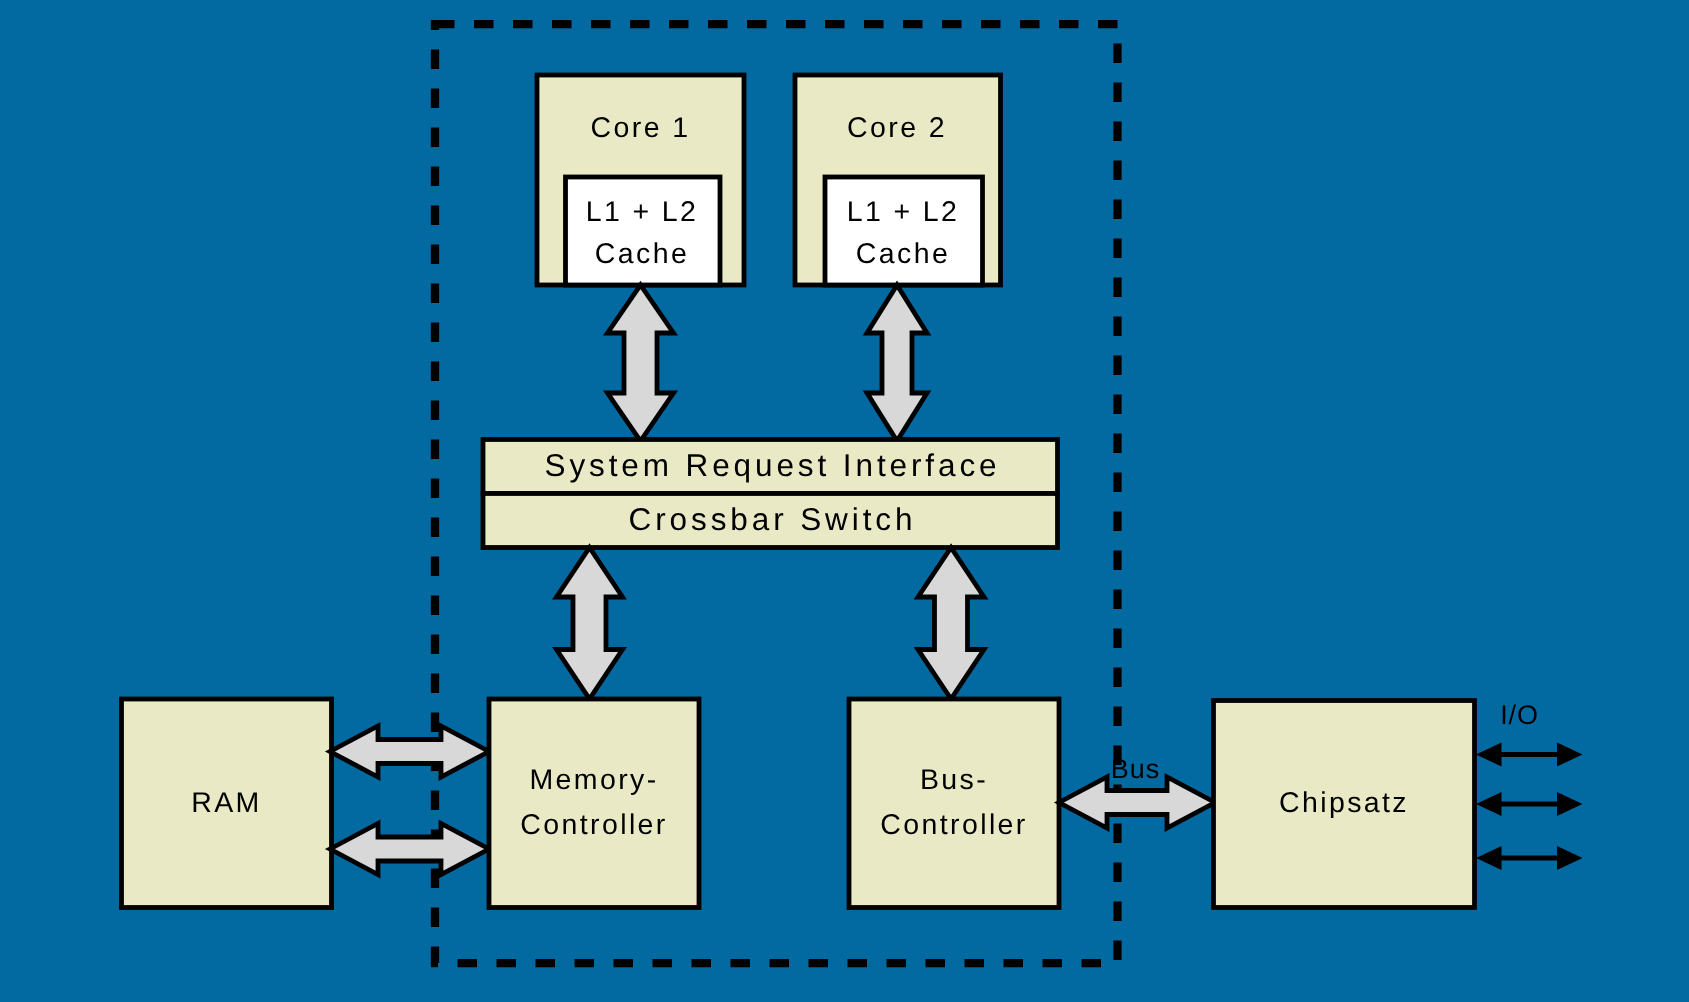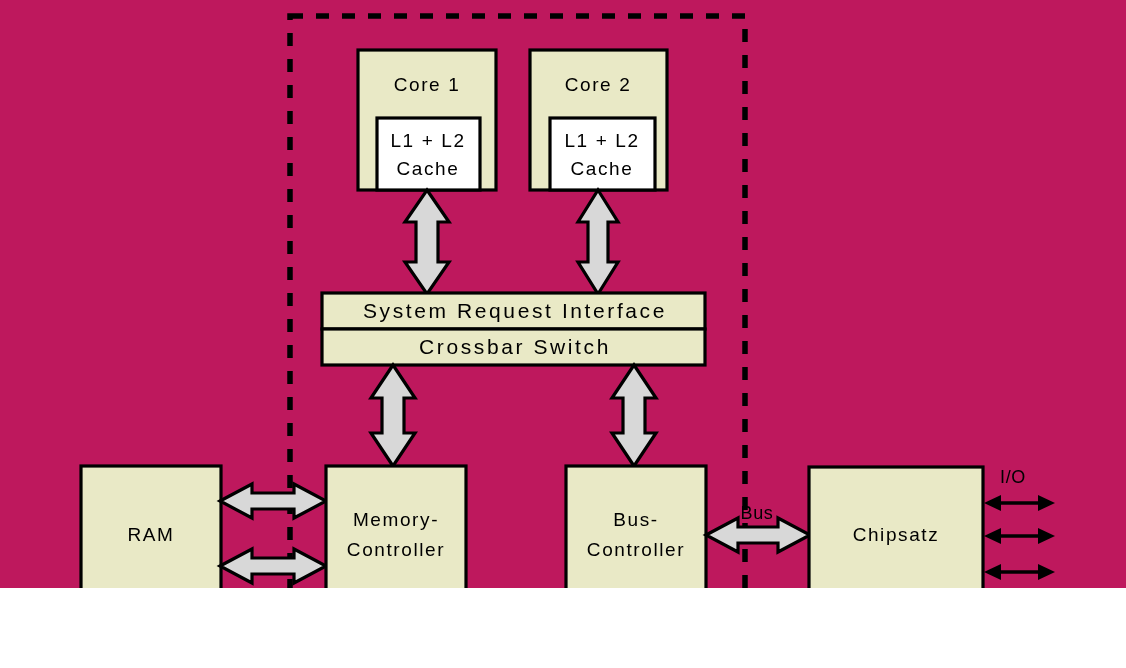--- a/index.html
+++ b/index.html
@@ -4,22 +4,22 @@
 <title>CPU Block Diagram</title>
 <style>
   html, body {
     margin: 0;
     padding: 0;
     background: #ffffff;
   }
   #stage {
     position: relative;
     width: 1126px;
-    height: 588px;
-    background: #be185d;
+    height: 668px;
+    background: #0369a1;
     font-family: "Liberation Sans", sans-serif;
     overflow: hidden;
   }
   #stage svg {
     position: absolute;
     left: 0;
     top: 0;
     width: 1126px;
     height: 668px;
   }

